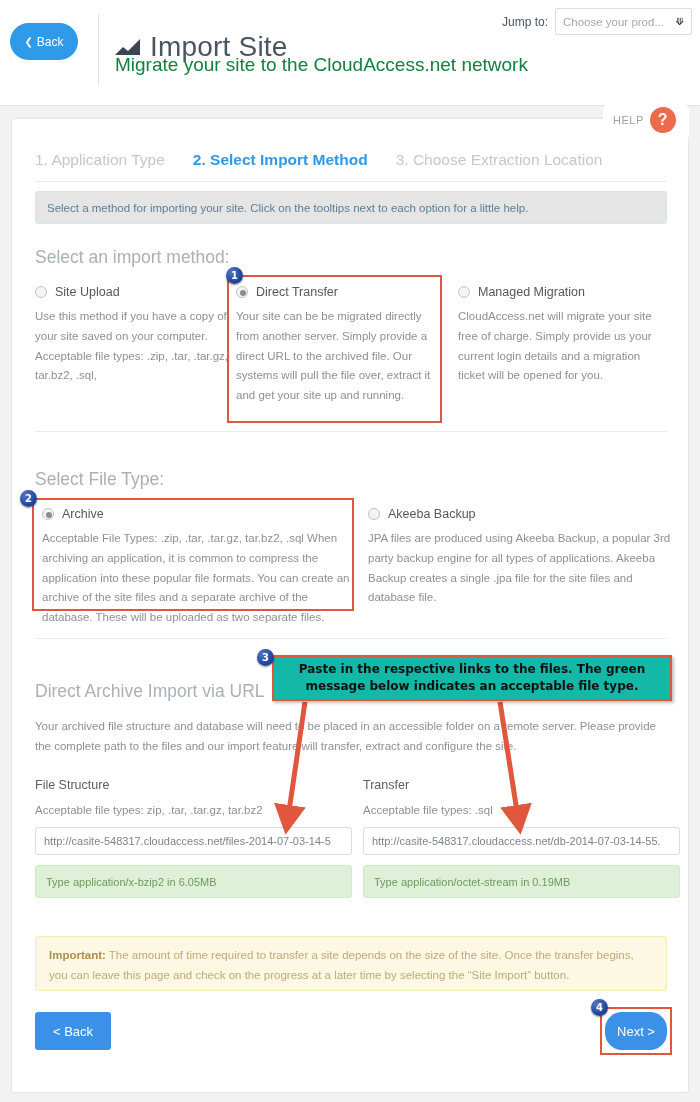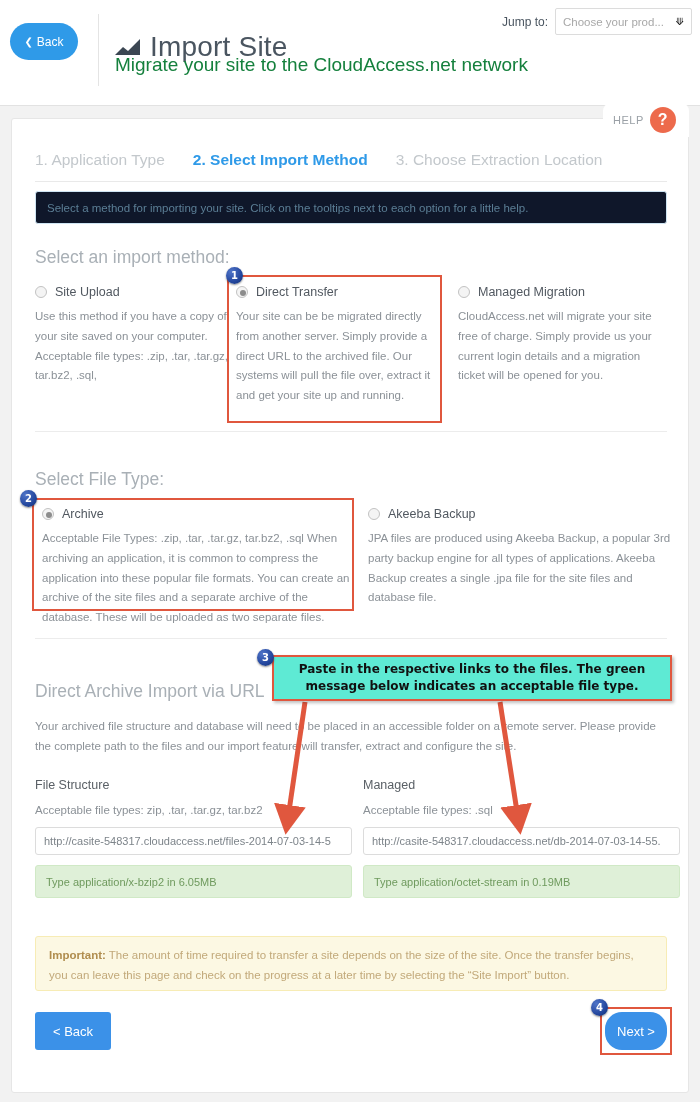--- a/index.html
+++ b/index.html
@@ -104,21 +104,21 @@
   .step.active { color:#2f9ae8; font-weight:bold; }
   .steps-rule {
     position:absolute; left:23px; top:62px;
     width:632px; height:1px; background:#e9e9e9;
   }
 
   
   .info-banner {
     position:absolute; left:23px; top:72px;
     width:632px; height:33px;
-    background:#0f172a;
+    background:#e5e5e5;
     border:1px solid #cfe5f3;
     border-radius:3px;
     display:flex; align-items:center;
     padding-left:11px;
     font-size:11.5px; color:#5b7e95;
   }
 
   
   .sec-h {
     position:absolute;
@@ -168,21 +168,21 @@
     box-shadow:0 1px 2px rgba(0,0,0,.45);
     z-index:40;
     font-family:"DejaVu Sans", sans-serif;
   }
 
   
   .callout {
     position:absolute;
     left:272px; top:655px;
     width:400px; height:46px;
-    background:#5eead4;
+    background:#14b8a6;
     border:2px solid #e0573e;
     box-shadow:2px 2px 3px rgba(0,0,0,.25);
     display:flex; flex-direction:column; align-items:center; justify-content:center;
     z-index:30;
     padding:0 10px;
   }
   .callout div {
     font-size:12px; font-weight:bold; color:#111;
     line-height:1.42; text-align:center;
     font-family:"DejaVu Sans", sans-serif;
@@ -336,21 +336,21 @@
   <div style="position:absolute; left:23px; top:598px; width:634px; font-size:11.5px; color:#8b9197; line-height:1.72;">Your archived file structure and database will need to be placed in an accessible folder on a remote server. Please provide the complete path to the files and our import feature will transfer, extract and configure the site.</div>
 
   <div class="field-col" style="left:23px; top:659px;">
     <div class="field-title">File Structure</div>
     <div class="field-sub">Acceptable file types: zip, .tar, .tar.gz, tar.bz2</div>
     <input class="txtinput" type="text" value="http://casite-548317.cloudaccess.net/files-2014-07-03-14-5" style="">
     <div class="greenmsg">Type application/x-bzip2 in 6.05MB</div>
   </div>
 
   <div class="field-col" style="left:351px; top:659px;">
-    <div class="field-title">Managed</div>
+    <div class="field-title">Transfer</div>
     <div class="field-sub">Acceptable file types: .sql</div>
     <input class="txtinput" type="text" value="http://casite-548317.cloudaccess.net/db-2014-07-03-14-55." style="">
     <div class="greenmsg">Type application/octet-stream in 0.19MB</div>
   </div>
 
   <div class="important">
     <b>Important:</b><span> The amount of time required to transfer a site depends on the size of the site. Once the transfer begins, you can leave this page and check on the progress at a later time by selecting the “Site Import” button.</span>
   </div>
 
   <button class="btn-blue" id="btn-back">&lt; Back</button>

